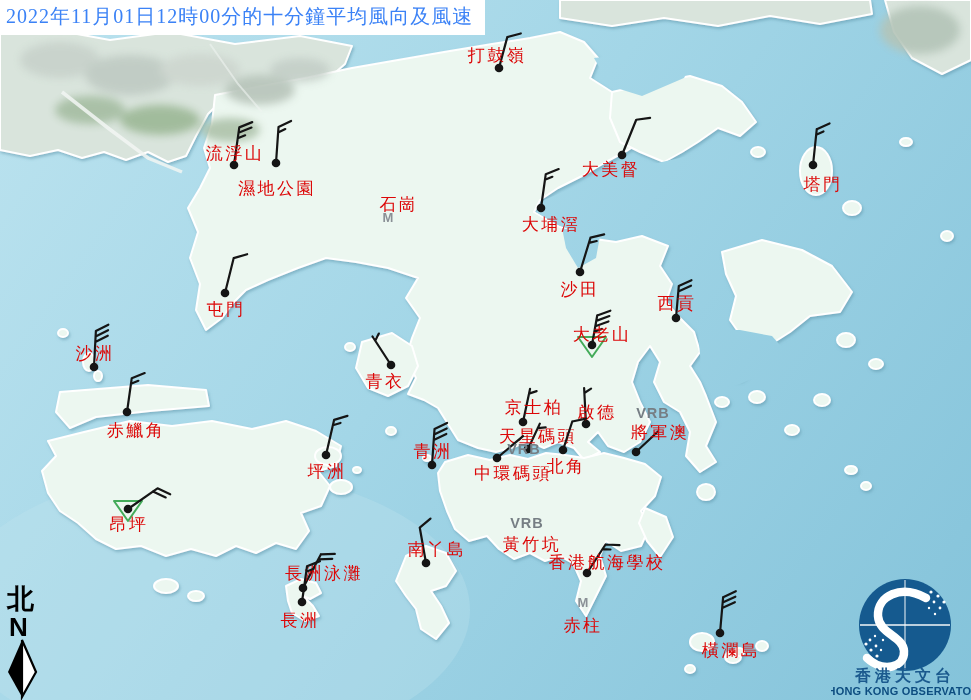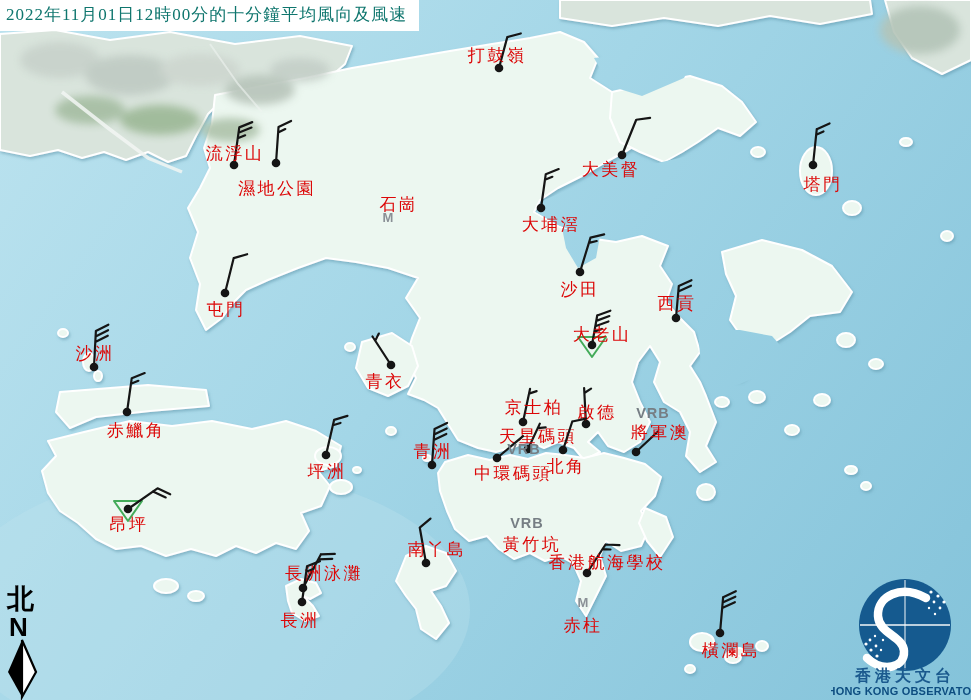--- a/index.html
+++ b/index.html
@@ -1,20 +1,20 @@
 <!DOCTYPE html>
 <html><head>
 <meta charset="utf-8">
 <style>
   html,body{margin:0;padding:0;background:#dfe8ec;}
   .canvas{position:relative;width:971px;height:700px;overflow:hidden;
           font-family:"Liberation Serif","DejaVu Serif",serif;background:#a9d8e8;}
   #map-svg{position:absolute;left:0;top:0;}
-  .title-bar{position:absolute;left:0;top:0;background:#ffffff;color:#0f766e;
-             font-size:17px;font-weight:500;letter-spacing:1px;
+  .title-bar{position:absolute;left:0;top:0;background:#ffffff;color:#3b82f6;
+             font-size:20px;font-weight:500;letter-spacing:1px;
              padding:3px 12px 5px 6px;white-space:nowrap;z-index:30;}
   .coast{stroke:#ffffff;stroke-width:2;stroke-linejoin:round;}
   .land{fill:#ecf7f0;}
   .sz{fill:#d9e4dc;}
   .water{fill:url(#wg);}
   text.st-label{font-size:17px;fill:#dc0606;letter-spacing:2.5px;font-weight:500;
                 font-family:"Liberation Serif","DejaVu Serif",serif;}
   text.note-vrb{font-size:14.5px;fill:#767e84;font-weight:bold;letter-spacing:1px;
                 font-family:"Liberation Sans","DejaVu Sans",sans-serif;}
   text.note-m{font-size:13px;fill:#8a9096;font-weight:bold;

